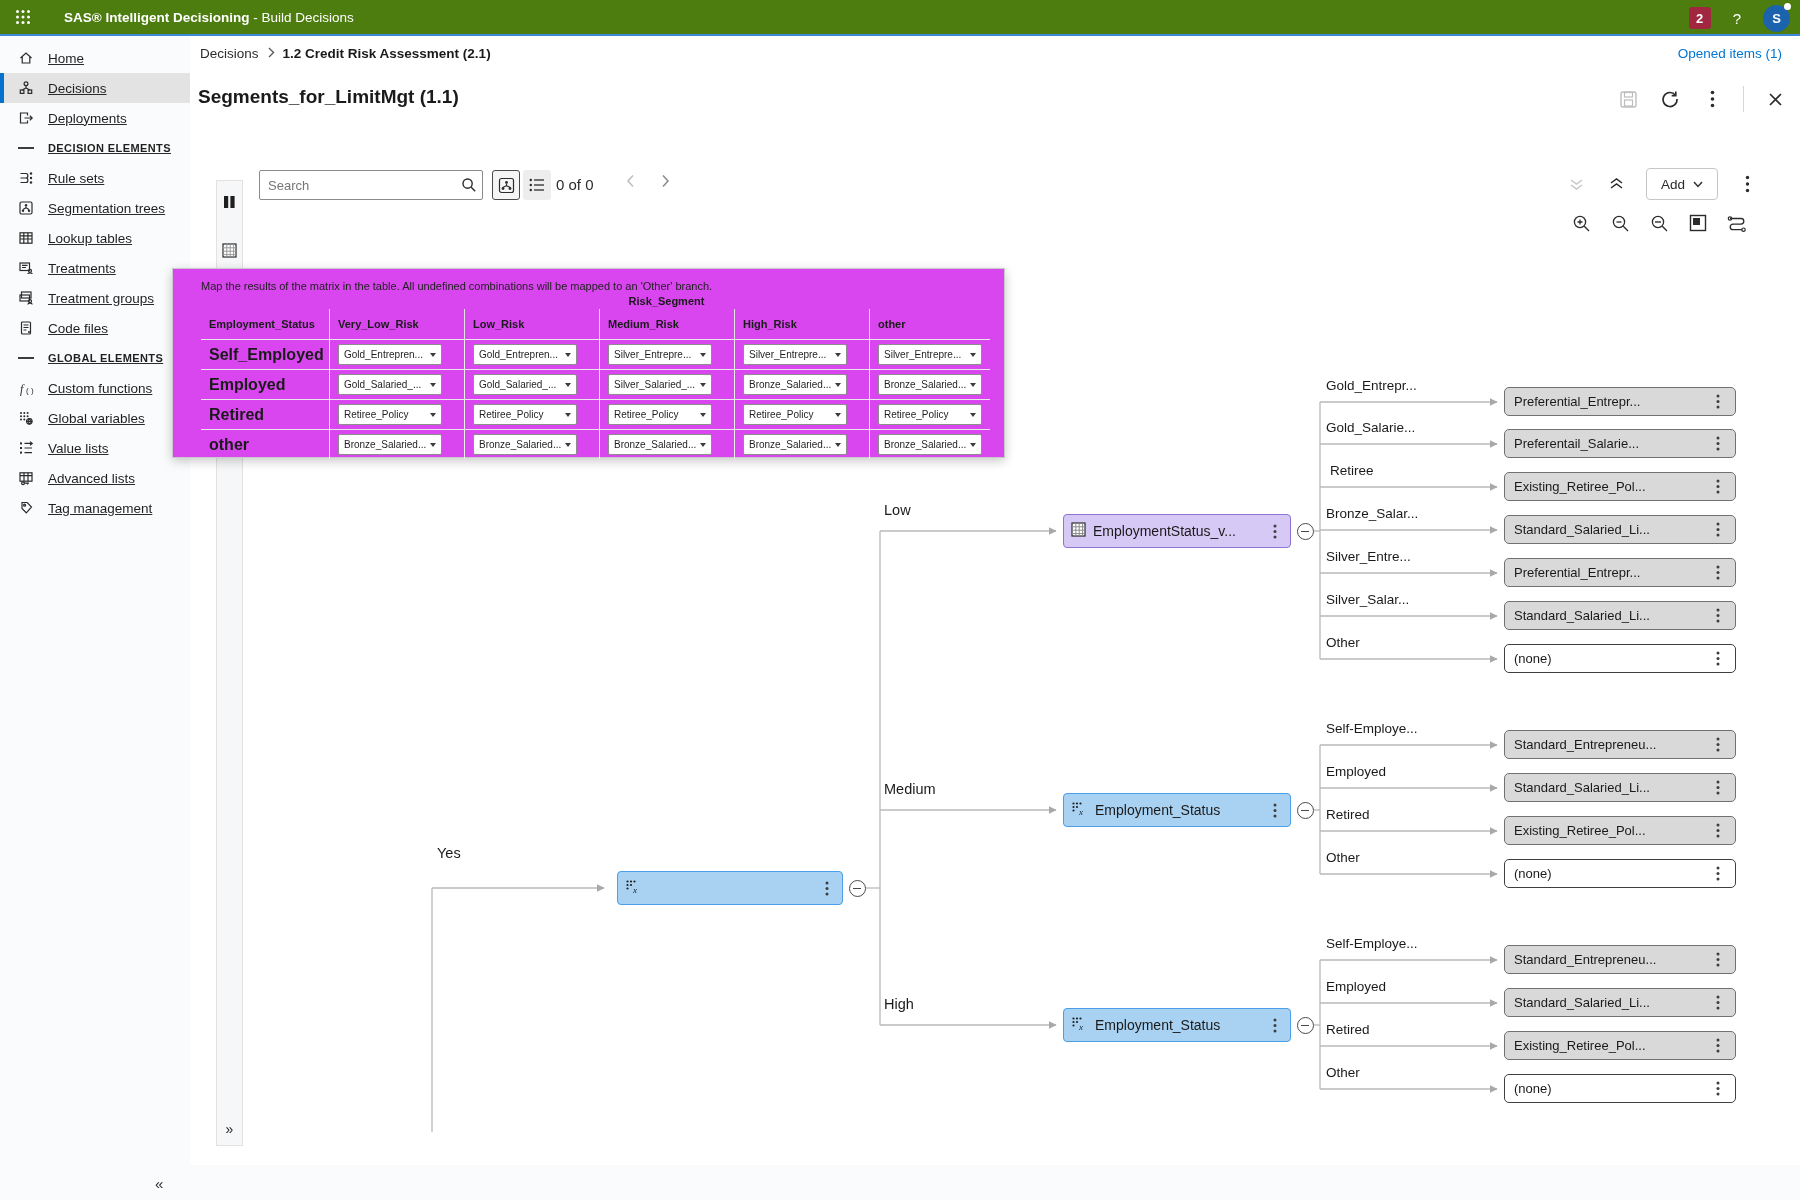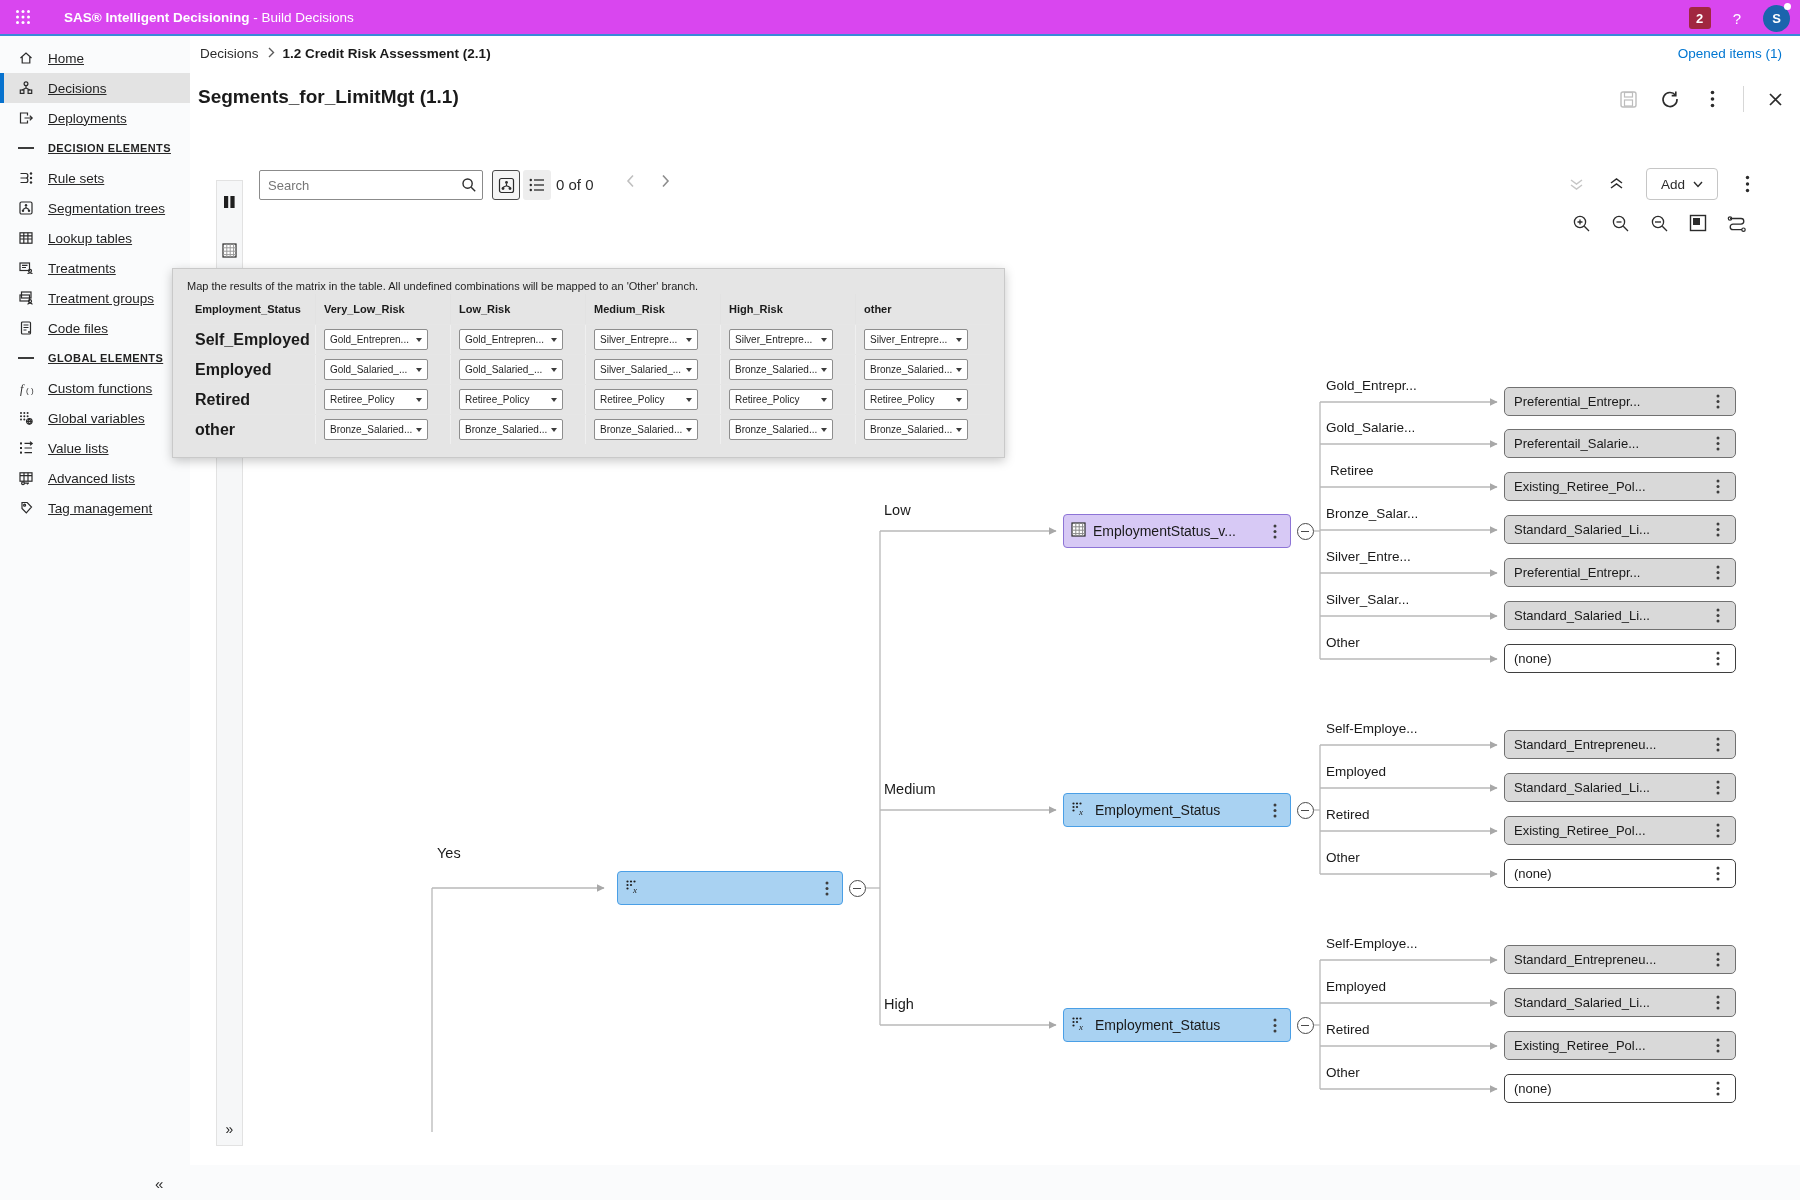--- a/index.html
+++ b/index.html
@@ -1,21 +1,21 @@
 <!DOCTYPE html>
 <html><head>
 <meta charset="utf-8">
 <style>
   * { margin:0; padding:0; box-sizing:border-box; }
   html,body { width:1800px; height:1200px; overflow:hidden;
     font-family:"Liberation Sans","DejaVu Sans",sans-serif; background:#fff; color:#2b2b2b; }
   .app { position:relative; width:1800px; height:1200px; }
 
   
-  .topbar { position:absolute; left:0; top:0; width:1800px; height:36px; background:#d946ef;
+  .topbar { position:absolute; left:0; top:0; width:1800px; height:36px; background:#4d7c0f;
     border-bottom:2px solid #3a8ad8; display:flex; align-items:center; color:#fff; z-index:90; }
   .applauncher { width:46px; height:36px; display:flex; align-items:center; justify-content:center; cursor:pointer; }
   .topbar-title { font-size:13.5px; margin-left:18px; }
   .topbar-title b { font-weight:bold; }
   .topbar-right { position:absolute; right:10px; top:0; height:36px; display:flex; align-items:center; gap:22px; }
   .badge { min-width:22px; height:22px; background:#a12740; color:#fff; font-weight:bold; font-size:13px;
     border-radius:3px; display:flex; align-items:center; justify-content:center; padding:0 4px; }
   .help { font-size:15px; color:#fff; cursor:pointer; }
   .avatar { position:relative; width:27px; height:27px; border-radius:50%; background:#1b64ad;
     display:flex; align-items:center; justify-content:center; font-size:13px; font-weight:bold; cursor:pointer; }
@@ -75,22 +75,22 @@
   .ministrip { position:absolute; left:216px; top:180px; width:27px; height:966px; background:#f6f7f8;
     border:1px solid #e2e2e2; z-index:15; }
   .ministrip .micon { width:25px; height:30px; display:flex; align-items:center; justify-content:center; cursor:pointer; }
   .ministrip .m1 { margin-top:6px; }
   .ministrip .m2 { margin-top:18px; }
   .strip-expand { position:absolute; left:0; bottom:8px; width:25px; text-align:center; font-size:14px; cursor:pointer; color:#1f1f1f; }
 
   .bottom-strip { position:absolute; left:190px; top:1165px; width:1610px; height:35px; background:#fafbfc; }
 
   
-  .matrix { position:absolute; left:172px; top:268px; width:833px; height:190px; background:#e5e5e5;
-    border:1px solid #c9c9c9; box-shadow:0 3px 10px rgba(0,0,0,.22); z-index:60; padding:11px 14px 8px 14px; }
+  .matrix { position:absolute; left:172px; top:268px; width:833px; height:190px; background:#d946ef;
+    border:1px solid #c9c9c9; box-shadow:0 3px 10px rgba(0,0,0,.22); z-index:60; padding:11px 14px 8px 28px; }
   .matrix-instruction { font-size:11px; color:#1f1f1f; }
   .mgrid { display:grid; grid-template-columns:128px repeat(5,135px); align-items:center; }
   .mgroup { margin-top:3px; }
   .mgroup .gh { grid-column:2 / span 5; text-align:center; font-size:11px; font-weight:bold; color:#1a1a1a; }
   .mhead { margin-top:2px; }
   .mhead .hc { font-size:11px; font-weight:bold; color:#1a1a1a; padding:8px 8px; height:30px; display:flex; align-items:center; }
   .mhead .hc.vline { border-left:1px solid #e2e2e2; }
   .mrow { border-top:1px solid #e6e6e6; }
   .mrow .rc { height:29px; display:flex; align-items:center; padding:0 8px; font-size:16px; font-weight:bold; color:#1a1a1a; }
   .mrow .vc { height:29px; display:flex; align-items:center; padding:0 8px; border-left:1px solid #efefef; }
@@ -506,20 +506,24 @@
             <line x1="1" y1="8.2" x2="14" y2="8.2"></line>
             <line x1="1" y1="11.6" x2="14" y2="11.6"></line>
           </g>
         </svg>
     </div>
     <div class="strip-expand">»</div>
   </div>
 
   <div class="matrix">
     <div class="matrix-instruction">Map the results of the matrix in the table. All undefined combinations will be mapped to an 'Other' branch.</div>
+    <div class="mgrid mgroup">
+        <div></div>
+        <div class="gh">Risk_Segment</div>
+      </div>
     <div class="mgrid mhead" id="matrix-head">
         <div class="hc">Employment_Status</div>
         <div class="hc vline">Very_Low_Risk</div>
         <div class="hc vline">Low_Risk</div>
         <div class="hc vline">Medium_Risk</div>
         <div class="hc vline">High_Risk</div>
         <div class="hc vline">other</div>
       </div>
     <div id="matrix-body">
         <div class="mgrid mrow">

